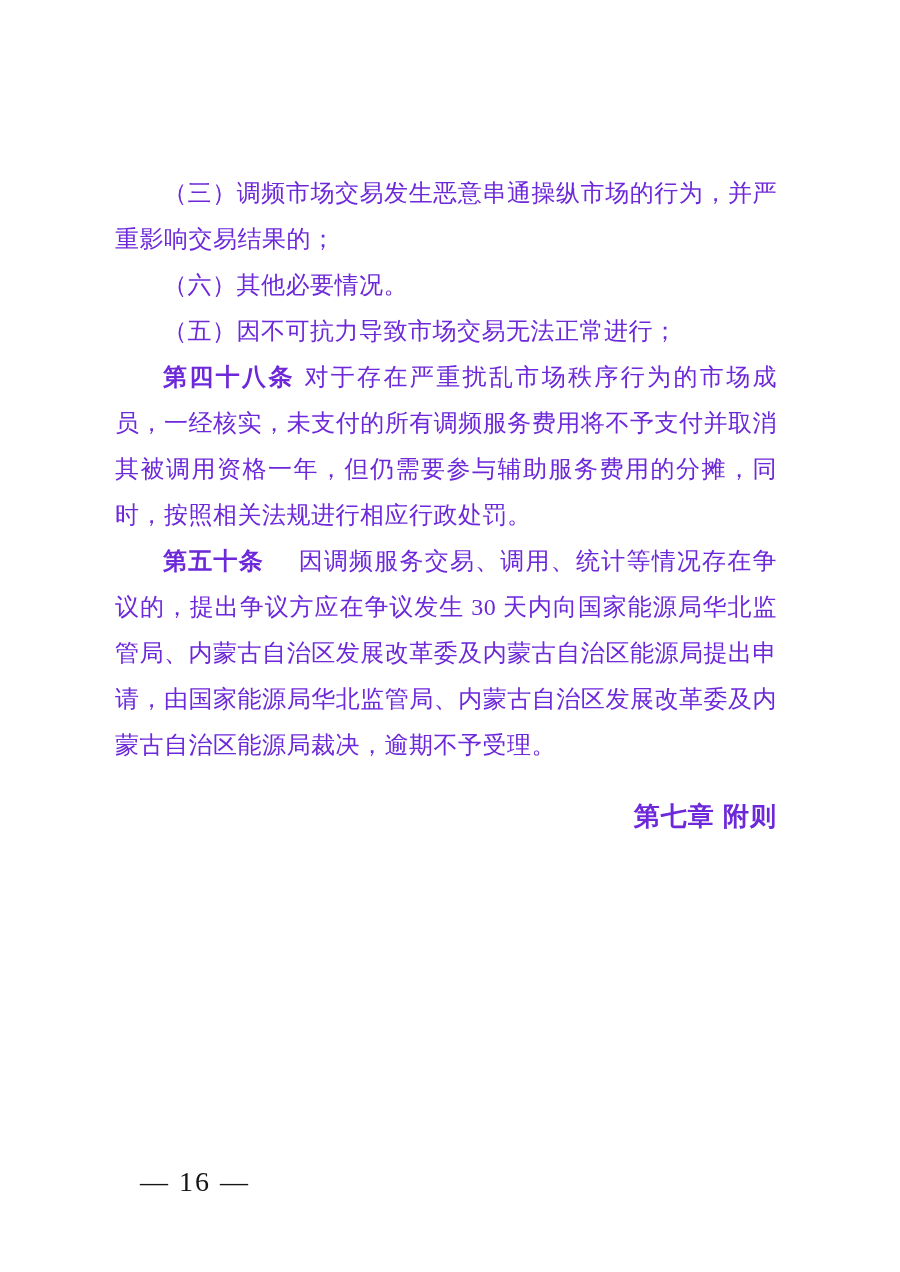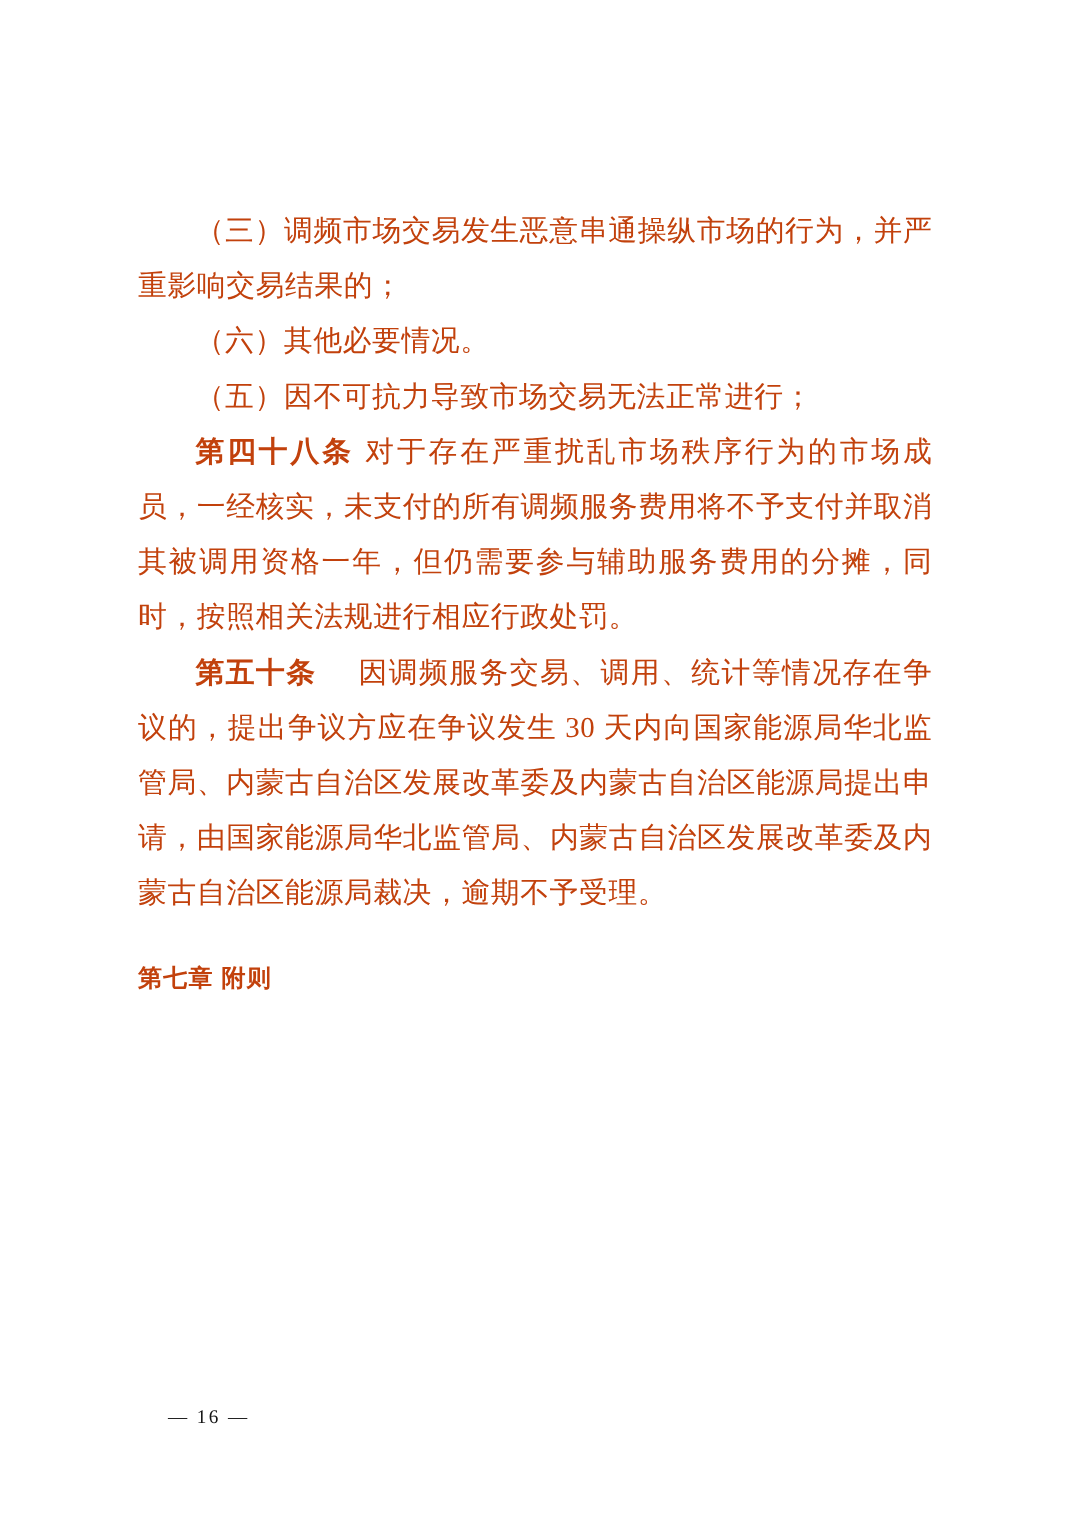--- a/index.html
+++ b/index.html
@@ -15,48 +15,48 @@
     overflow: hidden;
   }
   .content {
     position: absolute;
     left: 115px;
     top: 170px;
     width: 662px;
     font-family: "Liberation Serif", "DejaVu Serif", serif;
     font-size: 24px;
     line-height: 46px;
-    color: #c2410c;
+    color: #6d28d9;
     text-align: justify;
     letter-spacing: 0.5px;
   }
   .content p {
     margin: 0;
     text-indent: 2em;
   }
   .article-label {
     font-weight: 700;
     font-family: "Liberation Sans", "DejaVu Sans", sans-serif;
     margin-right: 0.4em;
   }
   .chapter-heading {
     text-indent: 0 !important;
-    text-align: left;
+    text-align: right;
     font-weight: 700;
-    font-size: 20px;
+    font-size: 26px;
     font-family: "Liberation Sans", "DejaVu Sans", sans-serif;
     margin: 25px 0 26px 0 !important;
     letter-spacing: 1px;
   }
   .page-footer {
     position: absolute;
     left: 140px;
     top: 1159px;
     font-family: "Liberation Serif", "DejaVu Serif", serif;
-    font-size: 16px;
+    font-size: 28px;
     line-height: 46px;
     color: #141414;
     letter-spacing: 2px;
   }
 </style>
 </head>
 <body>
 
 <div class="page">
   <div class="content">

